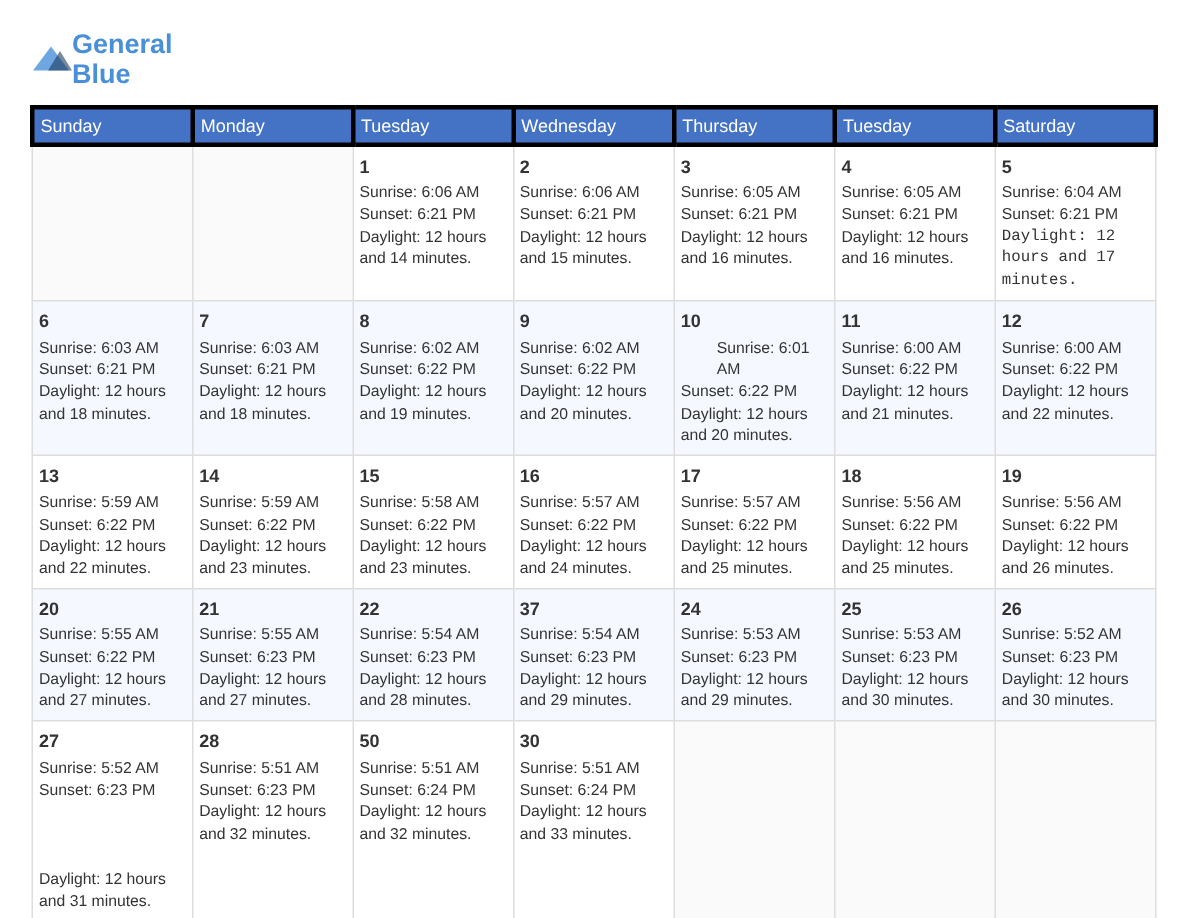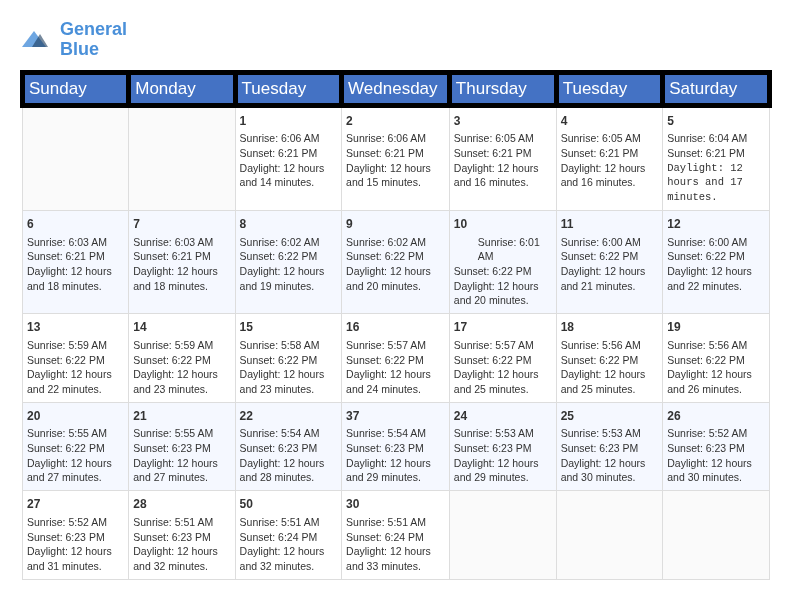--- a/index.html
+++ b/index.html
@@ -12,21 +12,21 @@
     }
     .header {
       display: flex;
       justify-content: space-between;
       align-items: flex-start;
       margin-bottom: 10px;
     }
     .logo {
       display: flex;
       align-items: center;
-      gap: 12px;
+      gap: 0;
     }
     .logo-text {
       font-size: 18px;
       font-weight: bold;
       color: #1a3a5c;
       line-height: 1.1;
     }
     .logo-text span {
       color: #4a90d9;
     }
@@ -51,23 +51,23 @@
       border-collapse: collapse;
       font-size: 11px;
     }
     thead tr {
       background-color: #4472c4;
       color: white;
     }
     thead th {
       padding: 4px 4px;
       text-align: left;
-      font-size: 17px;
+      font-size: 12px;
       font-weight: normal;
-      border: 5px solid #000000;
+      border: 3px solid #000000;
     }
     tbody tr {
       border-bottom: 1px solid #ddd;
     }
     tbody td {
       vertical-align: top;
       padding: 5px 4px;
       border: 1px solid #ddd;
       height: 80px;
       width: 108px;
@@ -288,21 +288,21 @@
           <span style="display: block;">Sunrise: 5:52 AM</span>
           <span style="display: block;">Sunset: 6:23 PM</span>
           <span style="display: block;">Daylight: 12 hours and 30 minutes.</span>
         </td>
       </tr>
       <tr>
         <td>
           <span class="day-number">27</span>
           <span style="display: block;">Sunrise: 5:52 AM</span>
           <span style="display: block;">Sunset: 6:23 PM</span>
-          <span style="display: block;">Daylight: 12 hours and 31 minutes.</span>
+          <span style="display: block; margin-top: 45px;">Daylight: 12 hours and 31 minutes.</span>
         </td>
         <td>
           <span class="day-number">28</span>
           <span style="display: block;">Sunrise: 5:51 AM</span>
           <span style="display: block;">Sunset: 6:23 PM</span>
           <span style="display: block;">Daylight: 12 hours and 32 minutes.</span>
         </td>
         <td>
           <span class="day-number">50</span>
           <span style="display: block;">Sunrise: 5:51 AM</span>

